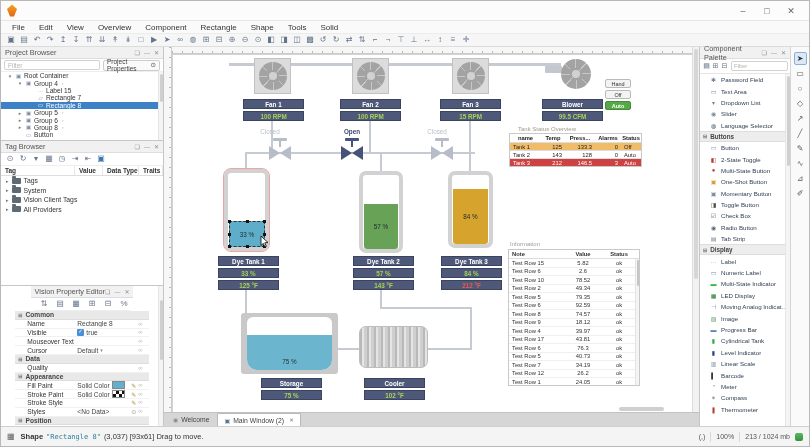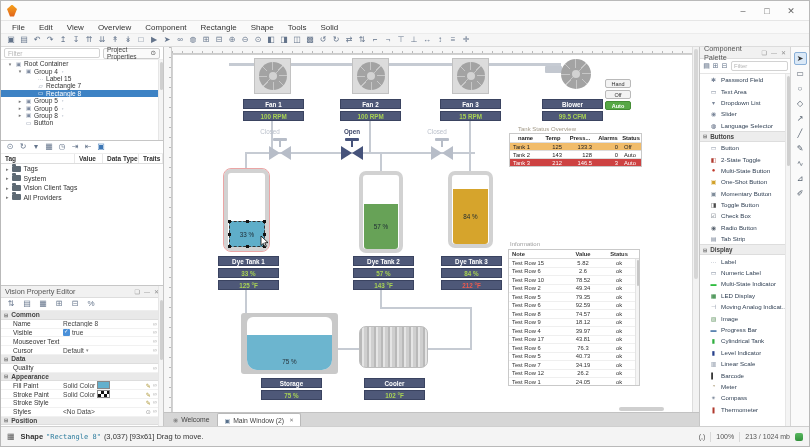--- a/index.html
+++ b/index.html
@@ -55,21 +55,21 @@
   .tag-toolbar .tb-icon:nth-child(8){color:#3b76b5;}
   .tag-cols{height:10px;flex:none;display:grid;grid-template-columns:74px 28px 36px 1fr;
     align-items:center;border-bottom:1px solid #ddd;font-size:6.5px;font-weight:bold;color:#333;}
   .tag-cols span{padding-left:4px;border-right:1px solid #e8e8e8;height:100%;display:flex;align-items:center;}
   .tag-rows{flex:1;}
   .tag-row{height:9.5px;display:flex;align-items:center;gap:3px;padding-left:5px;font-size:6.8px;color:#333;}
   .tag-row .tr-a{font-size:5px;color:#777;}
   .folder{position:relative;width:9px;height:6px;background:#5e6a74;border-radius:1px;flex:none;}
   .folder::before{content:"";position:absolute;top:-2px;left:0;width:4px;height:2px;background:#5e6a74;border-radius:1px 1px 0 0;}
   
-  .vpe{flex:1;}
+  .vpe{flex:1;align-items:center;}
   .vpe-toolbar{height:13px;flex:none;display:flex;align-items:center;gap:4px;padding-left:4px;border-bottom:1px solid #eee;}
   .vpe-grid{flex:1;overflow:hidden;font-size:6.6px;}
   .vpe-sec{height:8.8px;background:#e9e9e9;border-bottom:1px solid #ddd;display:flex;align-items:center;
     gap:3px;padding-left:3px;font-weight:bold;color:#444;}
   .vpe-sec .sec-t{font-size:5px;color:#777;}
   .vpe-row{height:8.8px;display:flex;align-items:center;border-bottom:1px solid #f1f1f1;}
   .vpe-row .pl{width:62px;flex:none;padding-left:12px;color:#333;}
   .vpe-row .pv{flex:1;display:flex;align-items:center;gap:2px;color:#444;overflow:hidden;white-space:nowrap;}
   .vpe-row .pic{width:24px;flex:none;display:flex;justify-content:flex-end;gap:2px;padding-right:6px;}
   .inf{color:#b3b3b3;font-size:6px;} .pen{color:#b09a3e;font-size:6px;} .mag{color:#999;font-size:6px;} .dd{color:#888;font-size:5px;}
@@ -244,20 +244,28 @@
       <span class="tb-icon">↕</span>
       <span class="tb-icon">≡</span>
       <span class="tb-icon">✛</span>
     </div>
 
   <div class="main">
 
     <div class="left-col">
 
       <div class="panel pb">
+        <div class="panel-header">
+          <span class="panel-title">Project Browser</span>
+          <span class="panel-ctrls">
+            <span class="pctl">❏</span>
+            <span class="pctl">—</span>
+            <span class="pctl">✕</span>
+          </span>
+        </div>
         <div class="pb-filter">
           <input class="pb-search" placeholder="Filter" style="">
           <span class="pb-props-btn">
             <span>Project Properties</span>
             <span>⊙</span>
           </span>
         </div>
         <div class="tree">
           <div class="tree-row lvl0">
             <span class="arr">▾</span>
@@ -308,20 +316,28 @@
               <span class="ticon">▭</span>
               <span>Button</span>
             </div>
           <div class="vsb">
               <span class="thumb" style="top:2px;height:28px;"></span>
             </div>
         </div>
       </div>
 
       <div class="panel tb-panel">
+        <div class="panel-header">
+          <span class="panel-title">Tag Browser</span>
+          <span class="panel-ctrls">
+            <span class="pctl">❏</span>
+            <span class="pctl">—</span>
+            <span class="pctl">✕</span>
+          </span>
+        </div>
         <div class="tag-toolbar">
 
         <span class="tb-icon">⊙</span>
             <span class="tb-icon">↻</span>
             <span class="tb-icon">▾</span>
             <span class="tb-icon">▦</span>
             <span class="tb-icon">◷</span>
             <span class="tb-icon">⇥</span>
             <span class="tb-icon">⇤</span>
             <span class="tb-icon">▣</span>

